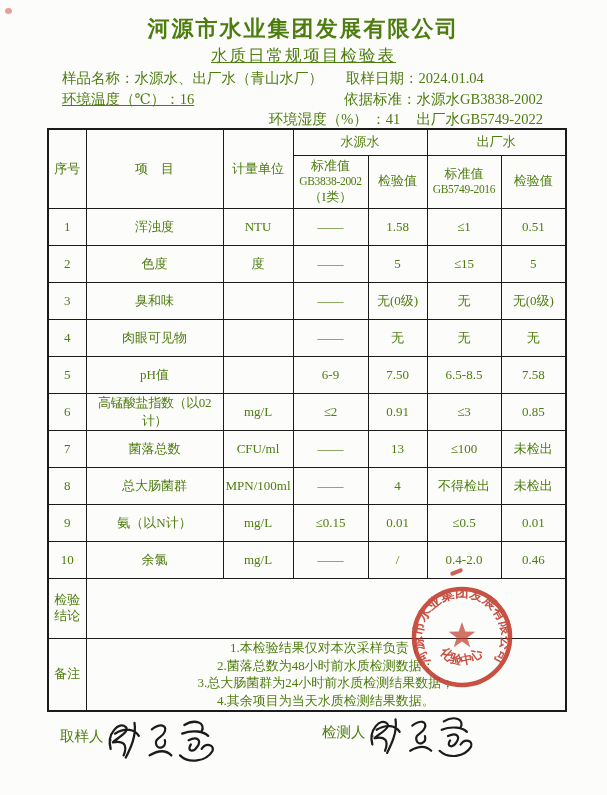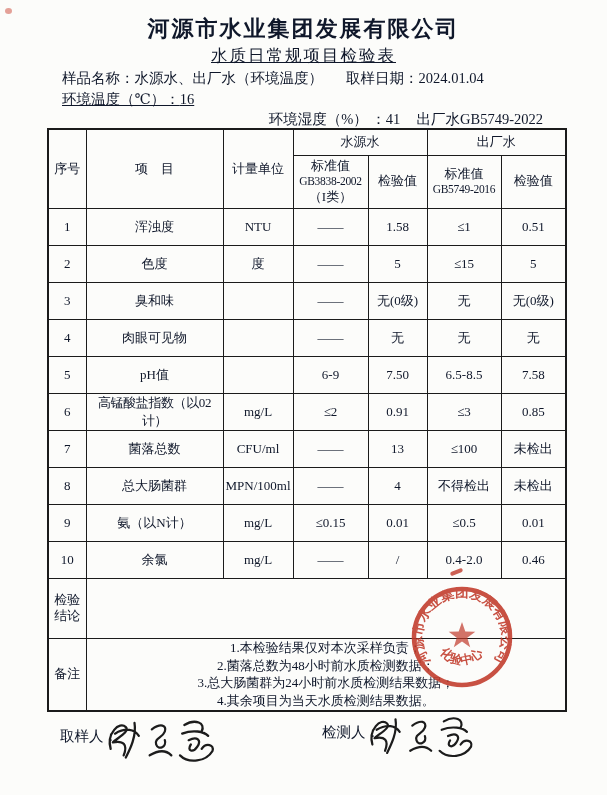--- a/index.html
+++ b/index.html
@@ -1,21 +1,21 @@
 <!DOCTYPE html>
 <html><head>
 <meta charset="utf-8">
 <style>
   * { margin:0; padding:0; box-sizing:border-box; }
   html,body { background:#e8e8e8; }
   .page {
     position:relative; width:607px; height:795px;
     background:#fcfcfa; overflow:hidden;
     font-family:"Liberation Serif","DejaVu Serif",serif;
-    color:#0f172a;
+    color:#4d7c0f;
   }
   .speck { position:absolute; left:5px; top:8px; width:7px; height:6px;
     background:#cc4433; border-radius:50%; opacity:.5; }
   .title { position:absolute; top:14px; left:0; width:100%;
     text-align:center; font-size:22px; font-weight:bold; letter-spacing:2px; }
   .subtitle { position:absolute; top:45px; left:0; width:100%;
     text-align:center; font-size:16.5px; letter-spacing:2px;text-decoration:underline; }
   .info-line { position:absolute; left:62px; right:0; height:19px;
     font-size:14.5px; white-space:nowrap; }
   .info-line .r { position:absolute; right:64px; }
@@ -53,25 +53,26 @@
 </head>
 <body>
 
 <div class="page">
   <div class="speck"></div>
 
   <div class="title">河源市水业集团发展有限公司</div>
   <div class="subtitle">水质日常规项目检验表</div>
 
   <div class="info-line l1">
-    <span>样品名称：</span><span>水源水、出厂水（环境温度）</span>
+    <span>样品名称：</span><span>水源水、出厂水（青山水厂）</span>
     <span class="mid"><span>取样日期：</span><span>2024.01.04</span></span>
   </div>
   <div class="info-line l2">
     <span>环境温度（℃）：</span><span>16</span>
+    <span class="r"><span>依据标准：</span><span>水源水GB3838-2002</span></span>
   </div>
   <div class="info-line l3">
     <span>环境湿度（%） ：</span><span>41</span>
     <span class="r">出厂水GB5749-2022</span>
   </div>
 
   <table class="report">
     <colgroup>
       <col style="width:38px">
         <col style="width:137px">

